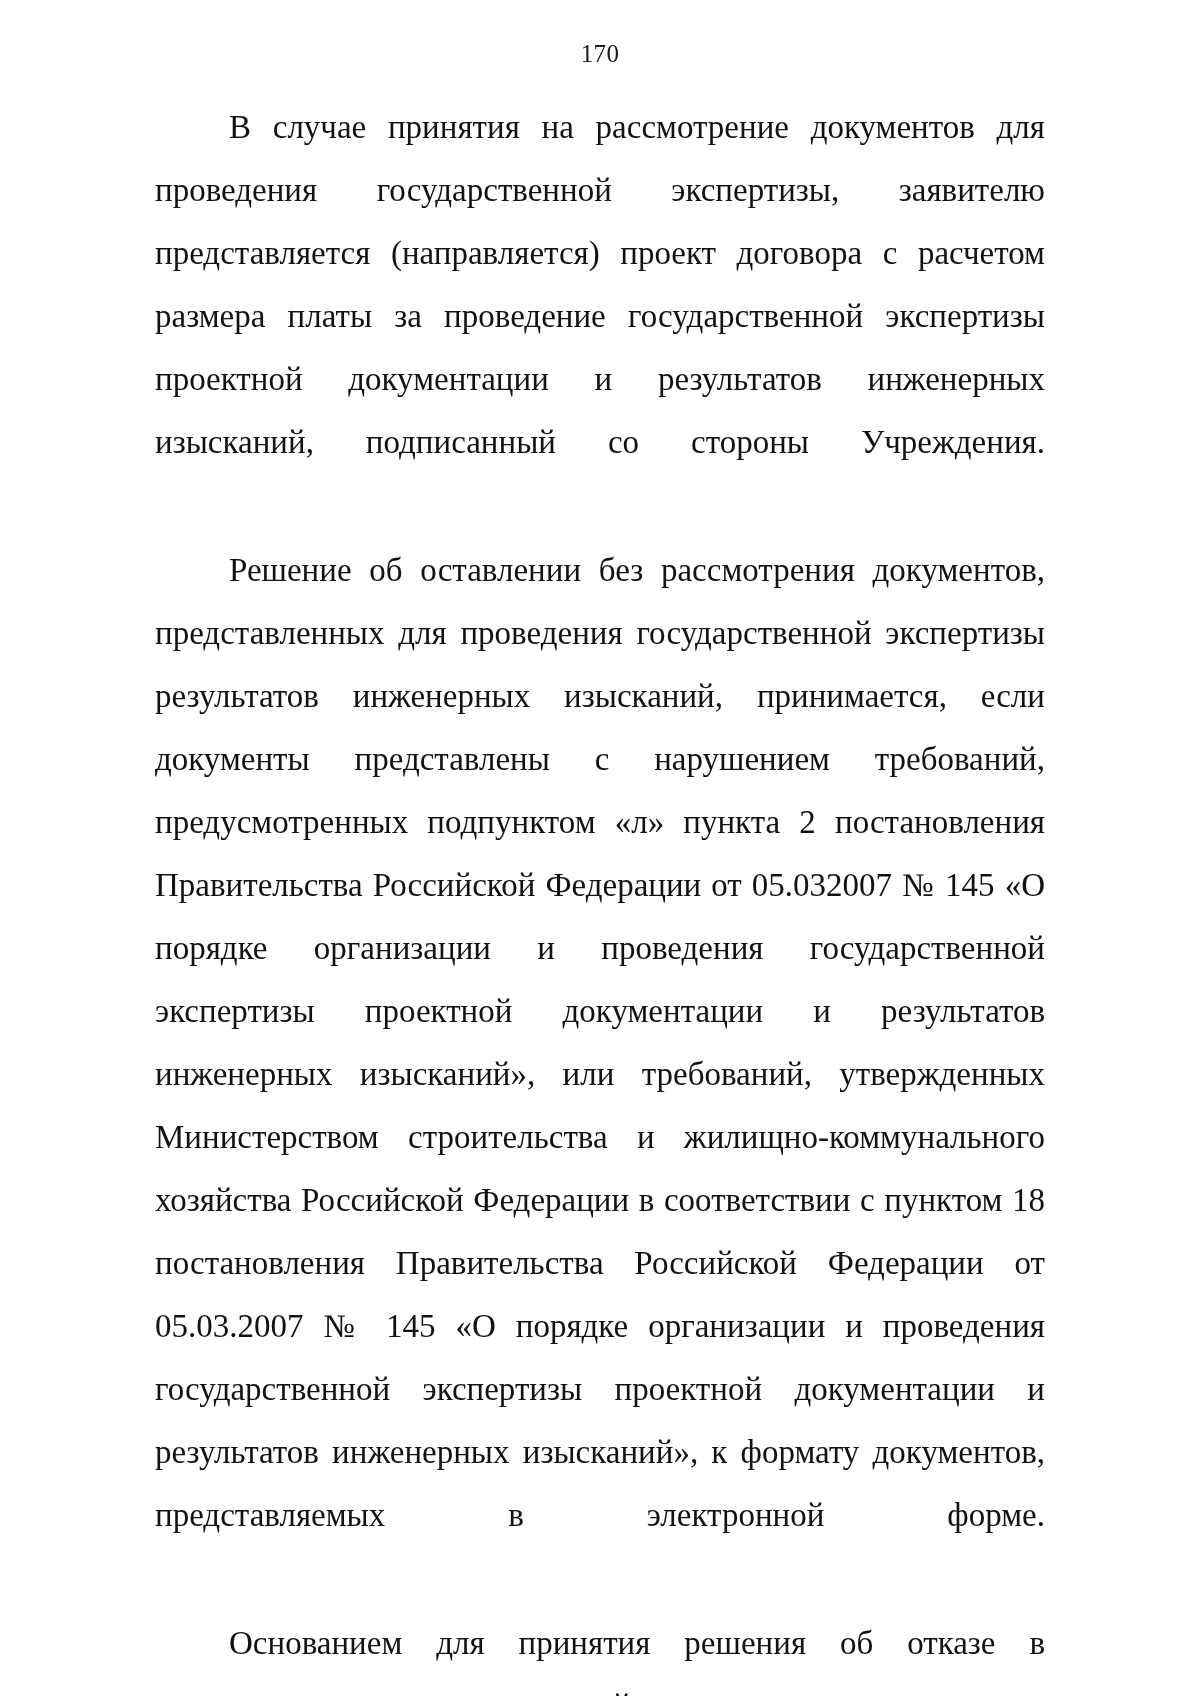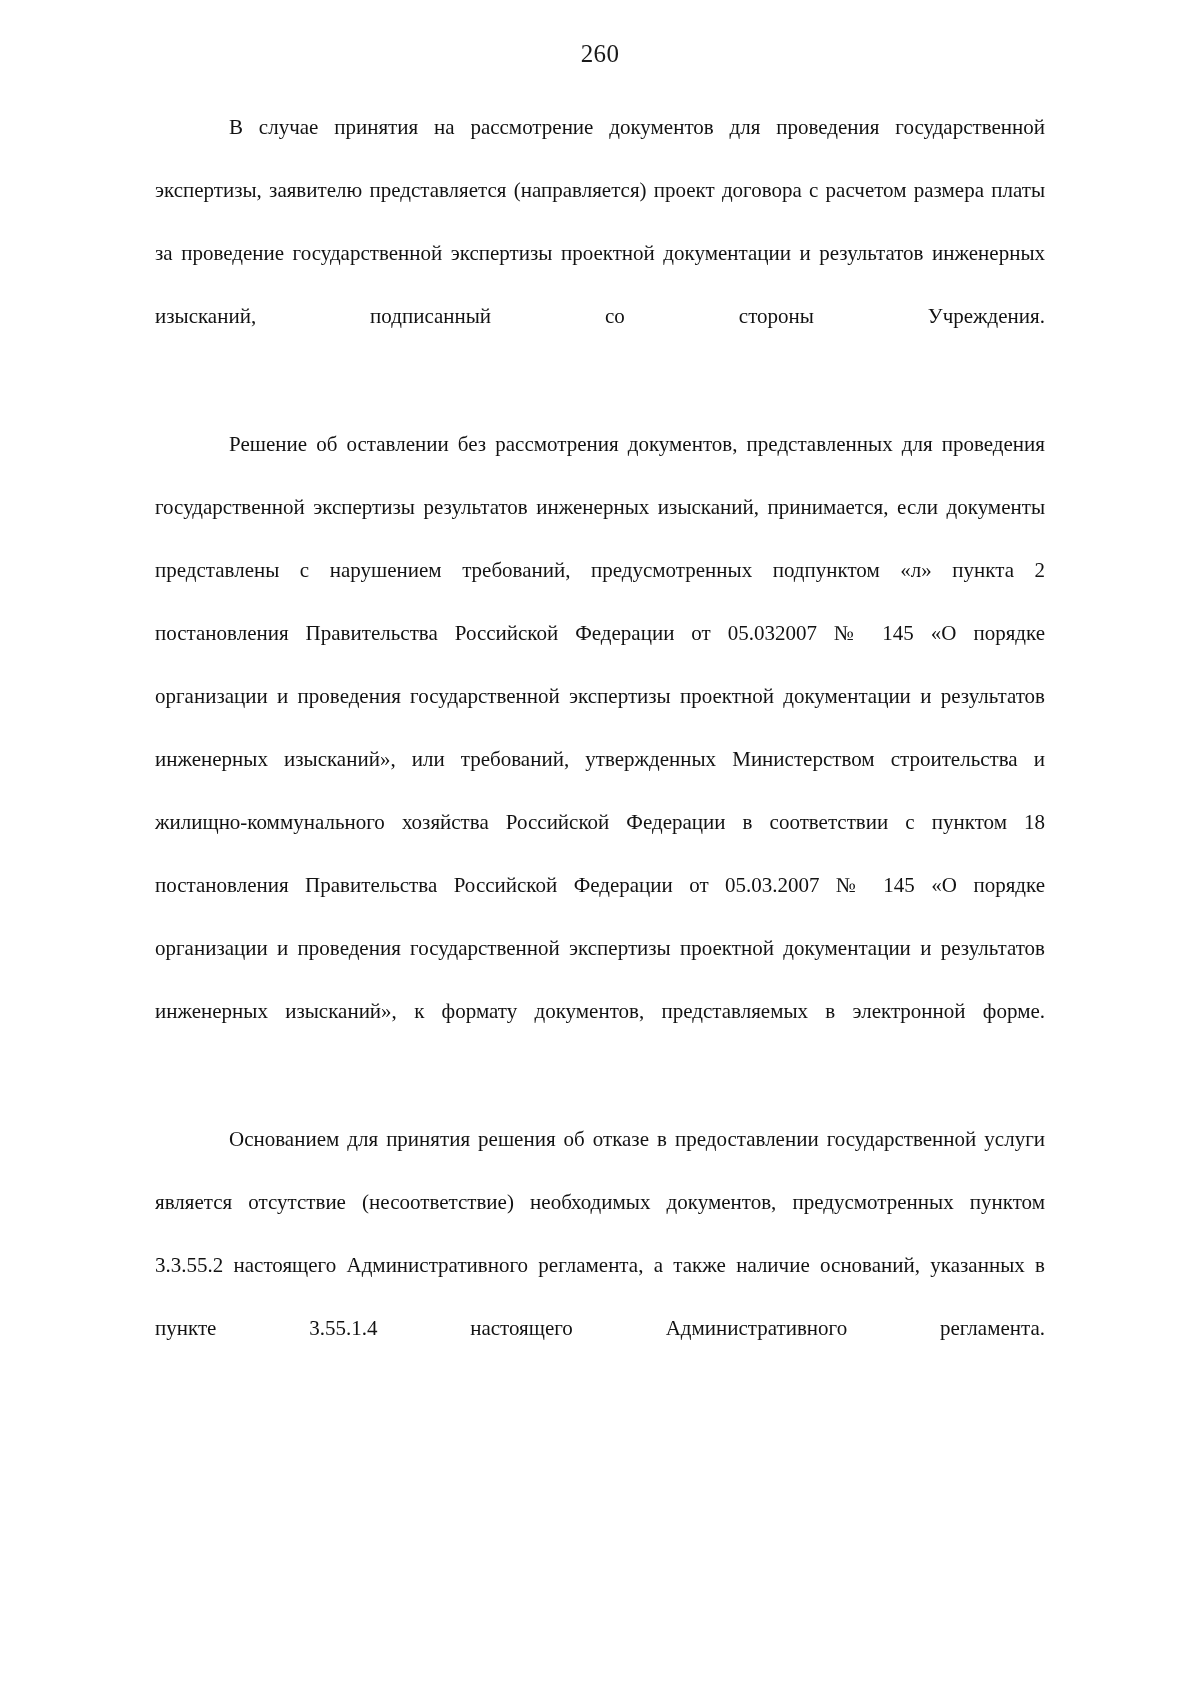--- a/index.html
+++ b/index.html
@@ -31,21 +31,21 @@
     color: #1a1a1a;
   }
   .body-text {
     position: absolute;
     top: 96px;
     left: 155px;
     width: 890px;
   }
   .para {
     margin: 0 0 2px 0;
-    font-size: 21px;
+    font-size: 33px;
     line-height: 63px;
     text-align: justify;
     text-indent: 74px;
     text-justify: inter-word;
     word-spacing: 0.4px;
     color: #121212;
     hyphens: none;
   }
   
   .para::after {
@@ -57,21 +57,21 @@
   
   .page {
     -webkit-font-smoothing: antialiased;
   }
 </style>
 </head>
 <body>
 
 <div class="page">
 
-  <div class="page-number">260</div>
+  <div class="page-number">170</div>
 
   <div class="body-text">
 
     <p class="para">В случае принятия на рассмотрение документов для проведения государственной экспертизы, заявителю представляется (направляется) проект договора с расчетом размера платы за проведение государственной экспертизы проектной документации и результатов инженерных изысканий, подписанный со стороны Учреждения.</p>
 
     <p class="para">Решение об оставлении без рассмотрения документов, представленных для проведения государственной экспертизы результатов инженерных изысканий, принимается, если документы представлены с нарушением требований, предусмотренных подпунктом «л» пункта 2 постановления Правительства Российской Федерации от 05.032007 № 145 «О порядке организации и проведения государственной экспертизы проектной документации и результатов инженерных изысканий», или требований, утвержденных Министерством строительства и жилищно-коммунального хозяйства Российской Федерации в соответствии с пунктом 18 постановления Правительства Российской Федерации от 05.03.2007 № 145 «О порядке организации и проведения государственной экспертизы проектной документации и результатов инженерных изысканий», к формату документов, представляемых в электронной форме.</p>
 
     <p class="para">Основанием для принятия решения об отказе в предоставлении государственной услуги является отсутствие (несоответствие) необходимых документов, предусмотренных пунктом 3.3.55.2 настоящего Административного регламента, а также наличие оснований, указанных в пункте 3.55.1.4 настоящего Административного регламента.</p>
 
   </div>

